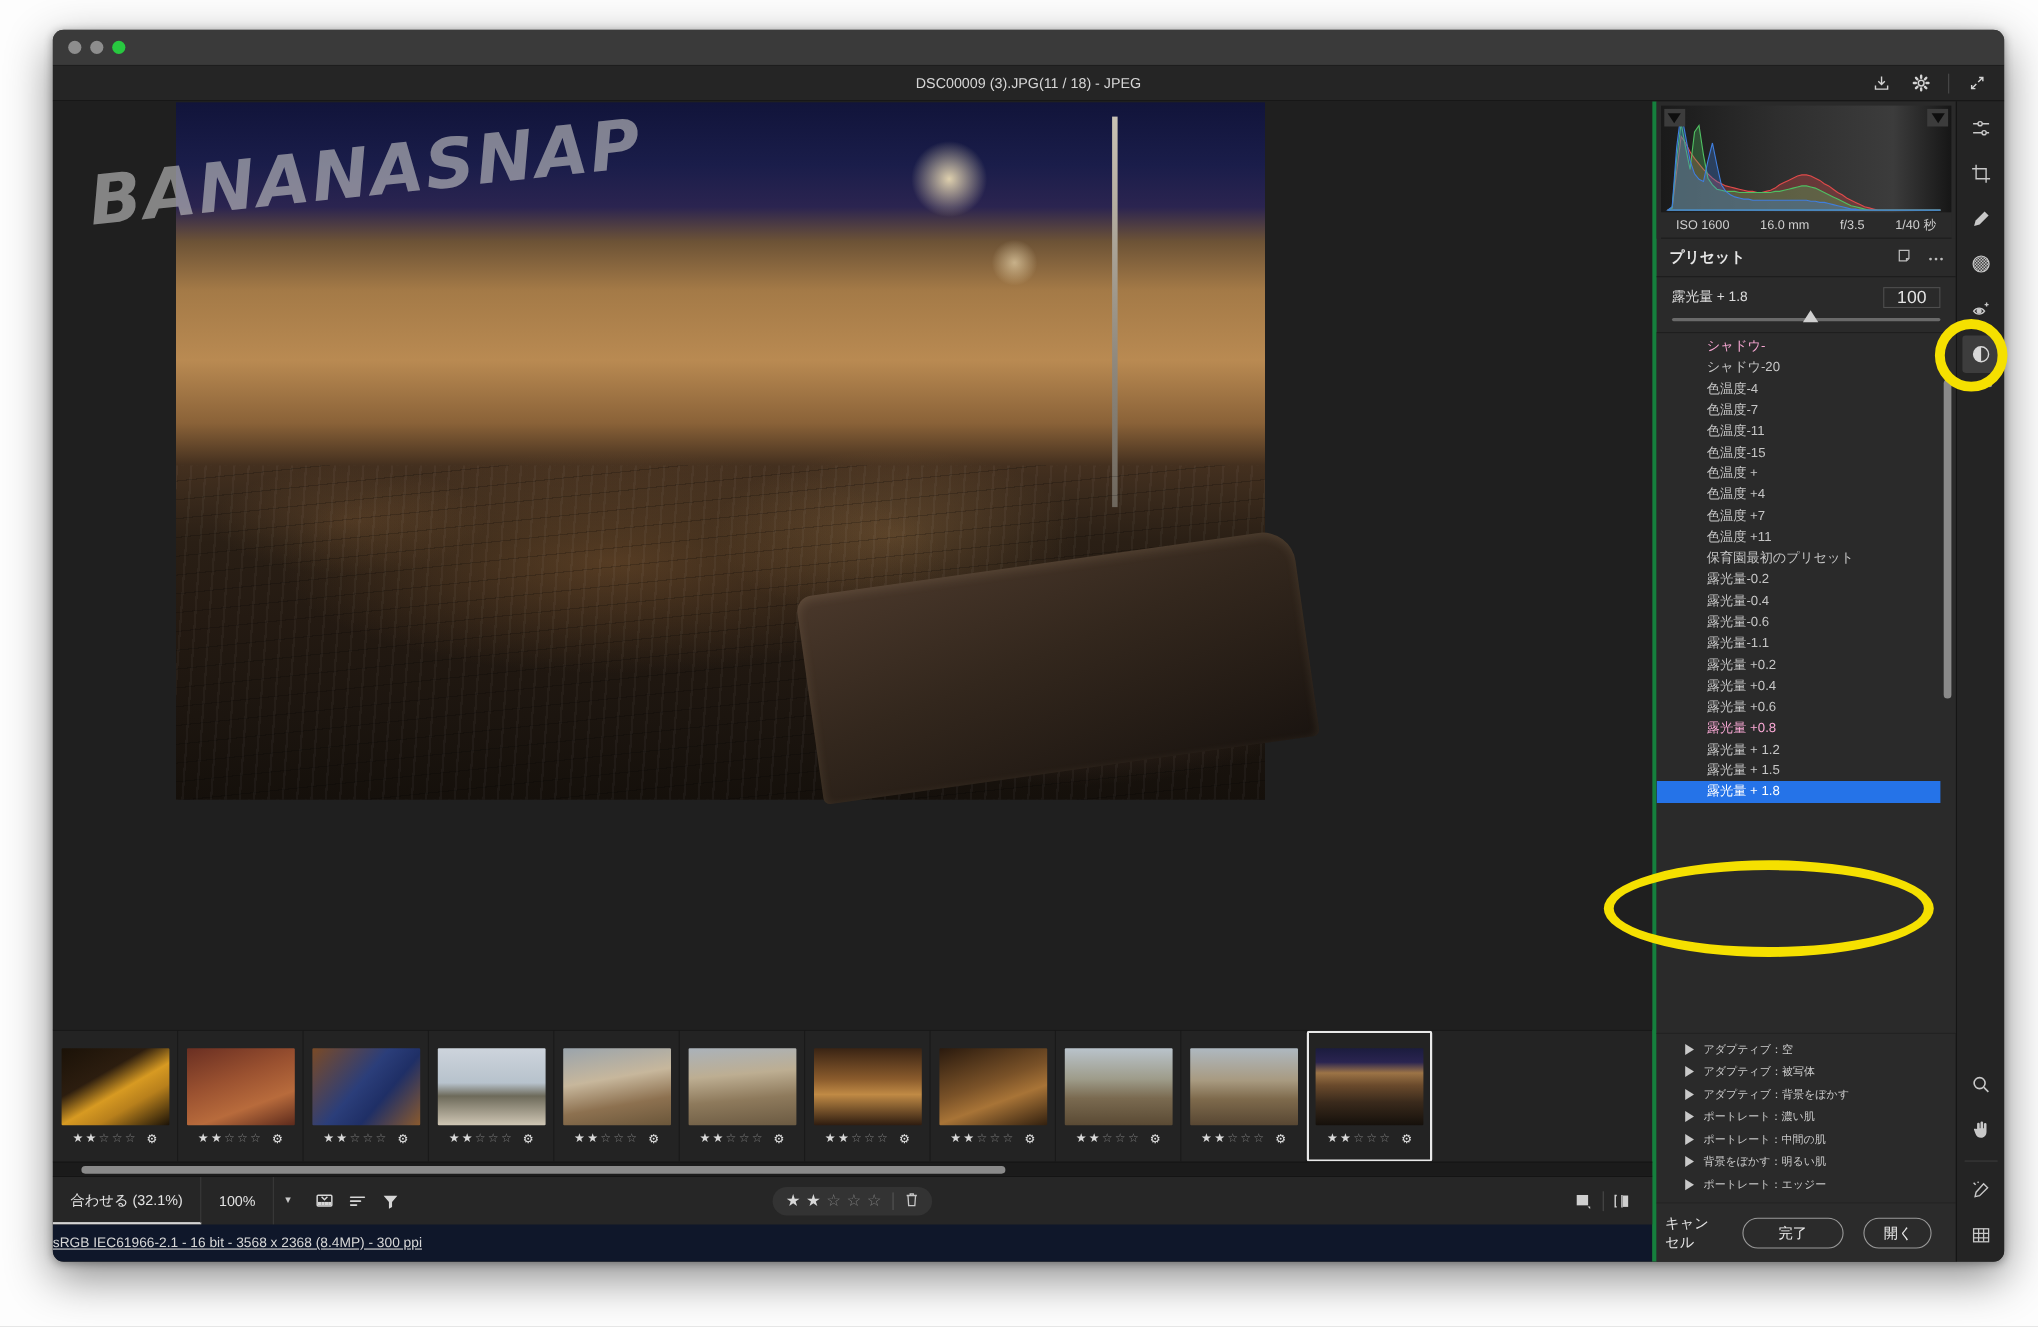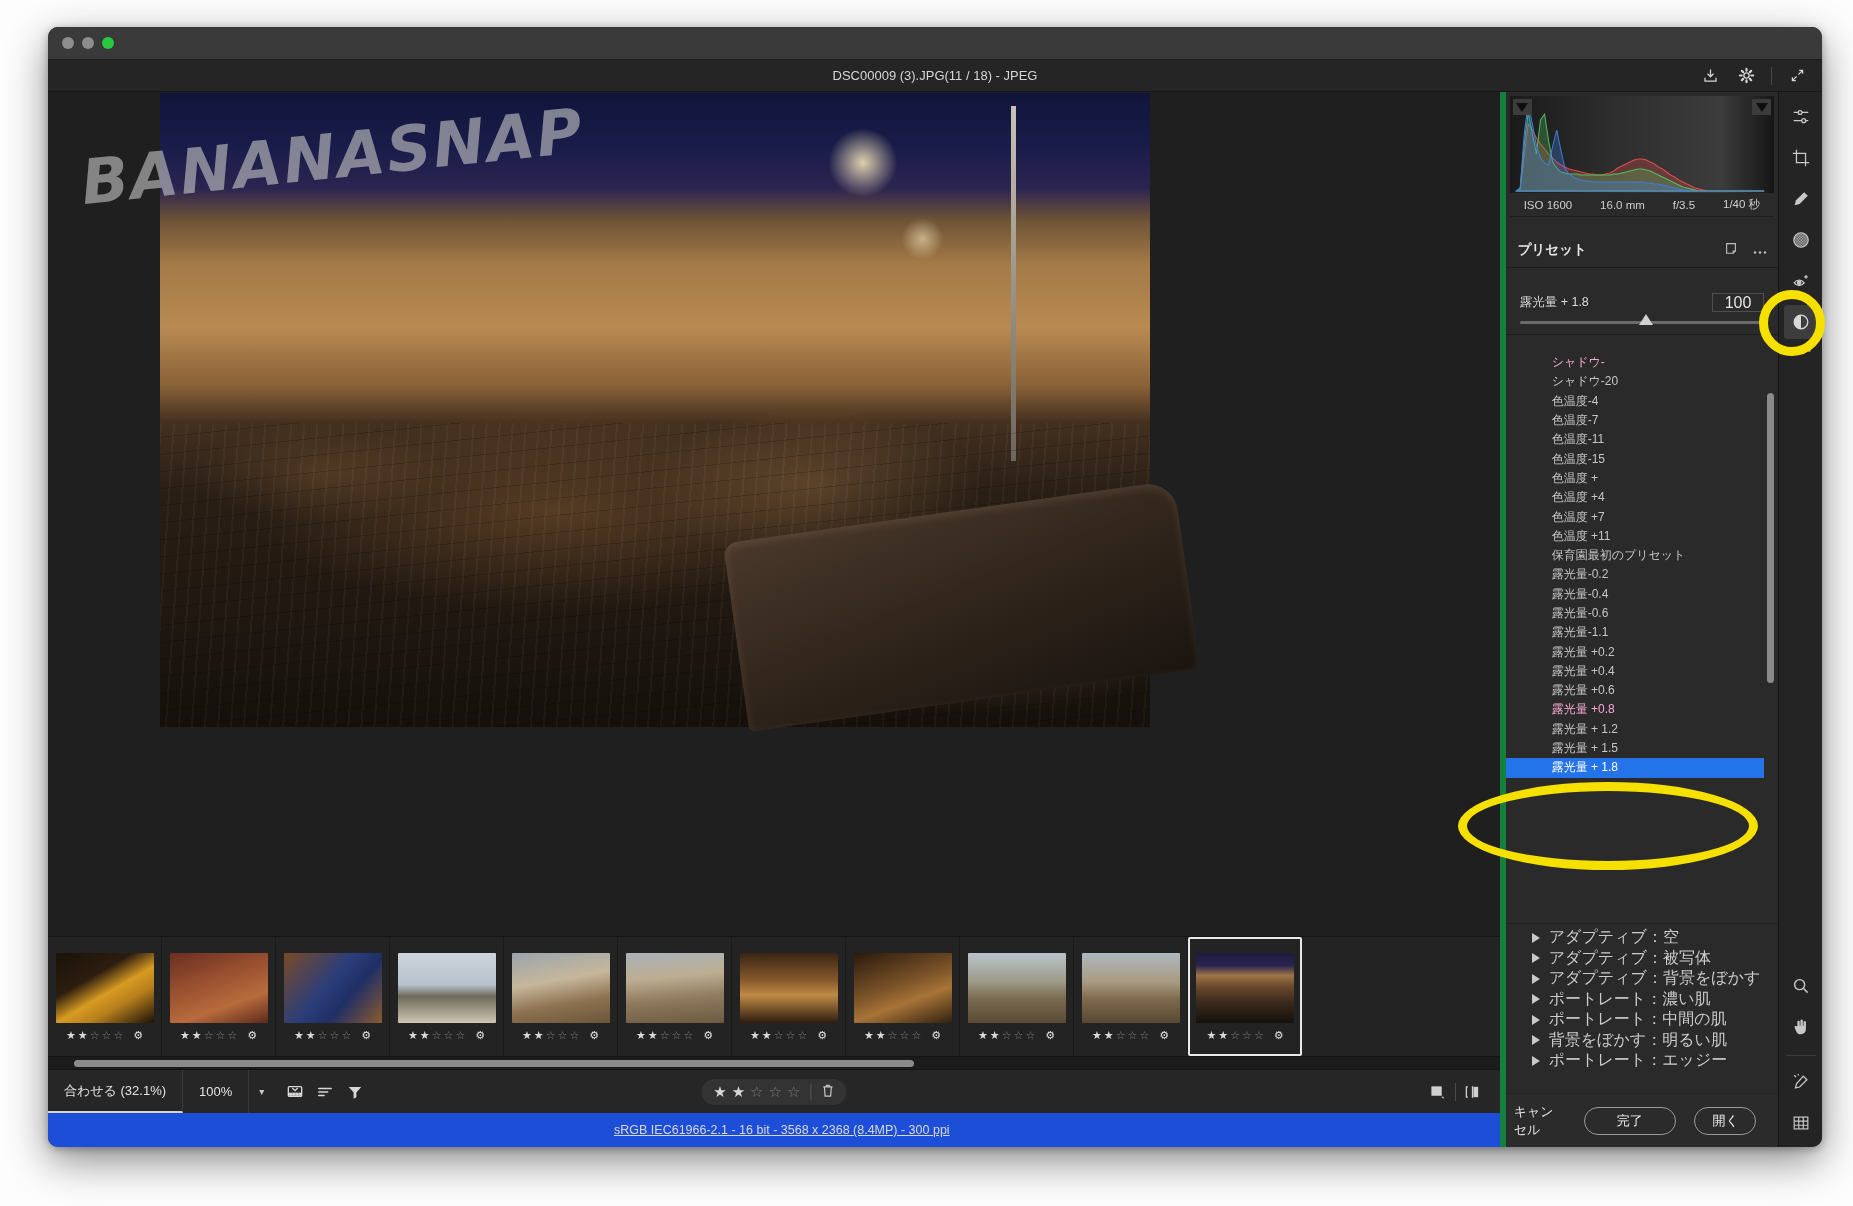--- a/index.html
+++ b/index.html
@@ -245,36 +245,35 @@
     width: 34px; height: 30px;
     display: flex; align-items: center; justify-content: center;
     color: #cfcfcf;
   }
   .bbr-sep { width: 1px; height: 18px; background: #4a4a4a; }
 
   
   .statusbar {
     flex: 0 0 auto;
     height: 34px;
-    background: #1d4ed8;
-    display: flex; align-items: center; justify-content: center; padding-left: 16px;
+    background: #0f172a;
+    display: flex; align-items: center; justify-content: flex-start;
   }
   .status-text {
     font-size: 12.5px; color: #d8d8d8;
     text-decoration: underline;
   }
 
   
   .right-panel {
     flex: 0 0 275px;
     background: #2a2a2a;
-    border-left: 6px solid #15803d;
+    border-left: 4px solid #15803d;
     display: flex; flex-direction: column;
     min-height: 0;
-    gap: 16px;
   }
   .histo-box {
     flex: 0 0 auto;
     padding: 4px 4px 0;
     background: #2a2a2a;
   }
   .histo {
     position: relative;
     height: 97px;
     background: linear-gradient(90deg, #1a1a1a, #2e2e2e 40%, #3c3c3c 80%, #161616);
@@ -354,21 +353,21 @@
   .pl-item.faded { color: #f9a8d4; }
   .pl-scrollbar {
     position: absolute; right: 4px; top: 42px;
     width: 7px; height: 290px;
     background: #8a8a8a; border-radius: 4px;
   }
   .pl-group {
     height: 20.5px;
     display: flex; align-items: center; gap: 9px;
     padding-left: 26px;
-    font-size: 16px; color: #cccccc;
+    font-size: 10px; color: #cccccc;
   }
   .tri {
     width: 0; height: 0;
     border-top: 5px solid transparent;
     border-bottom: 5px solid transparent;
     border-left: 8px solid #c9c9c9;
   }
   .groups-area {
     flex: 0 0 auto;
     padding-top: 4px; padding-bottom: 6px;

